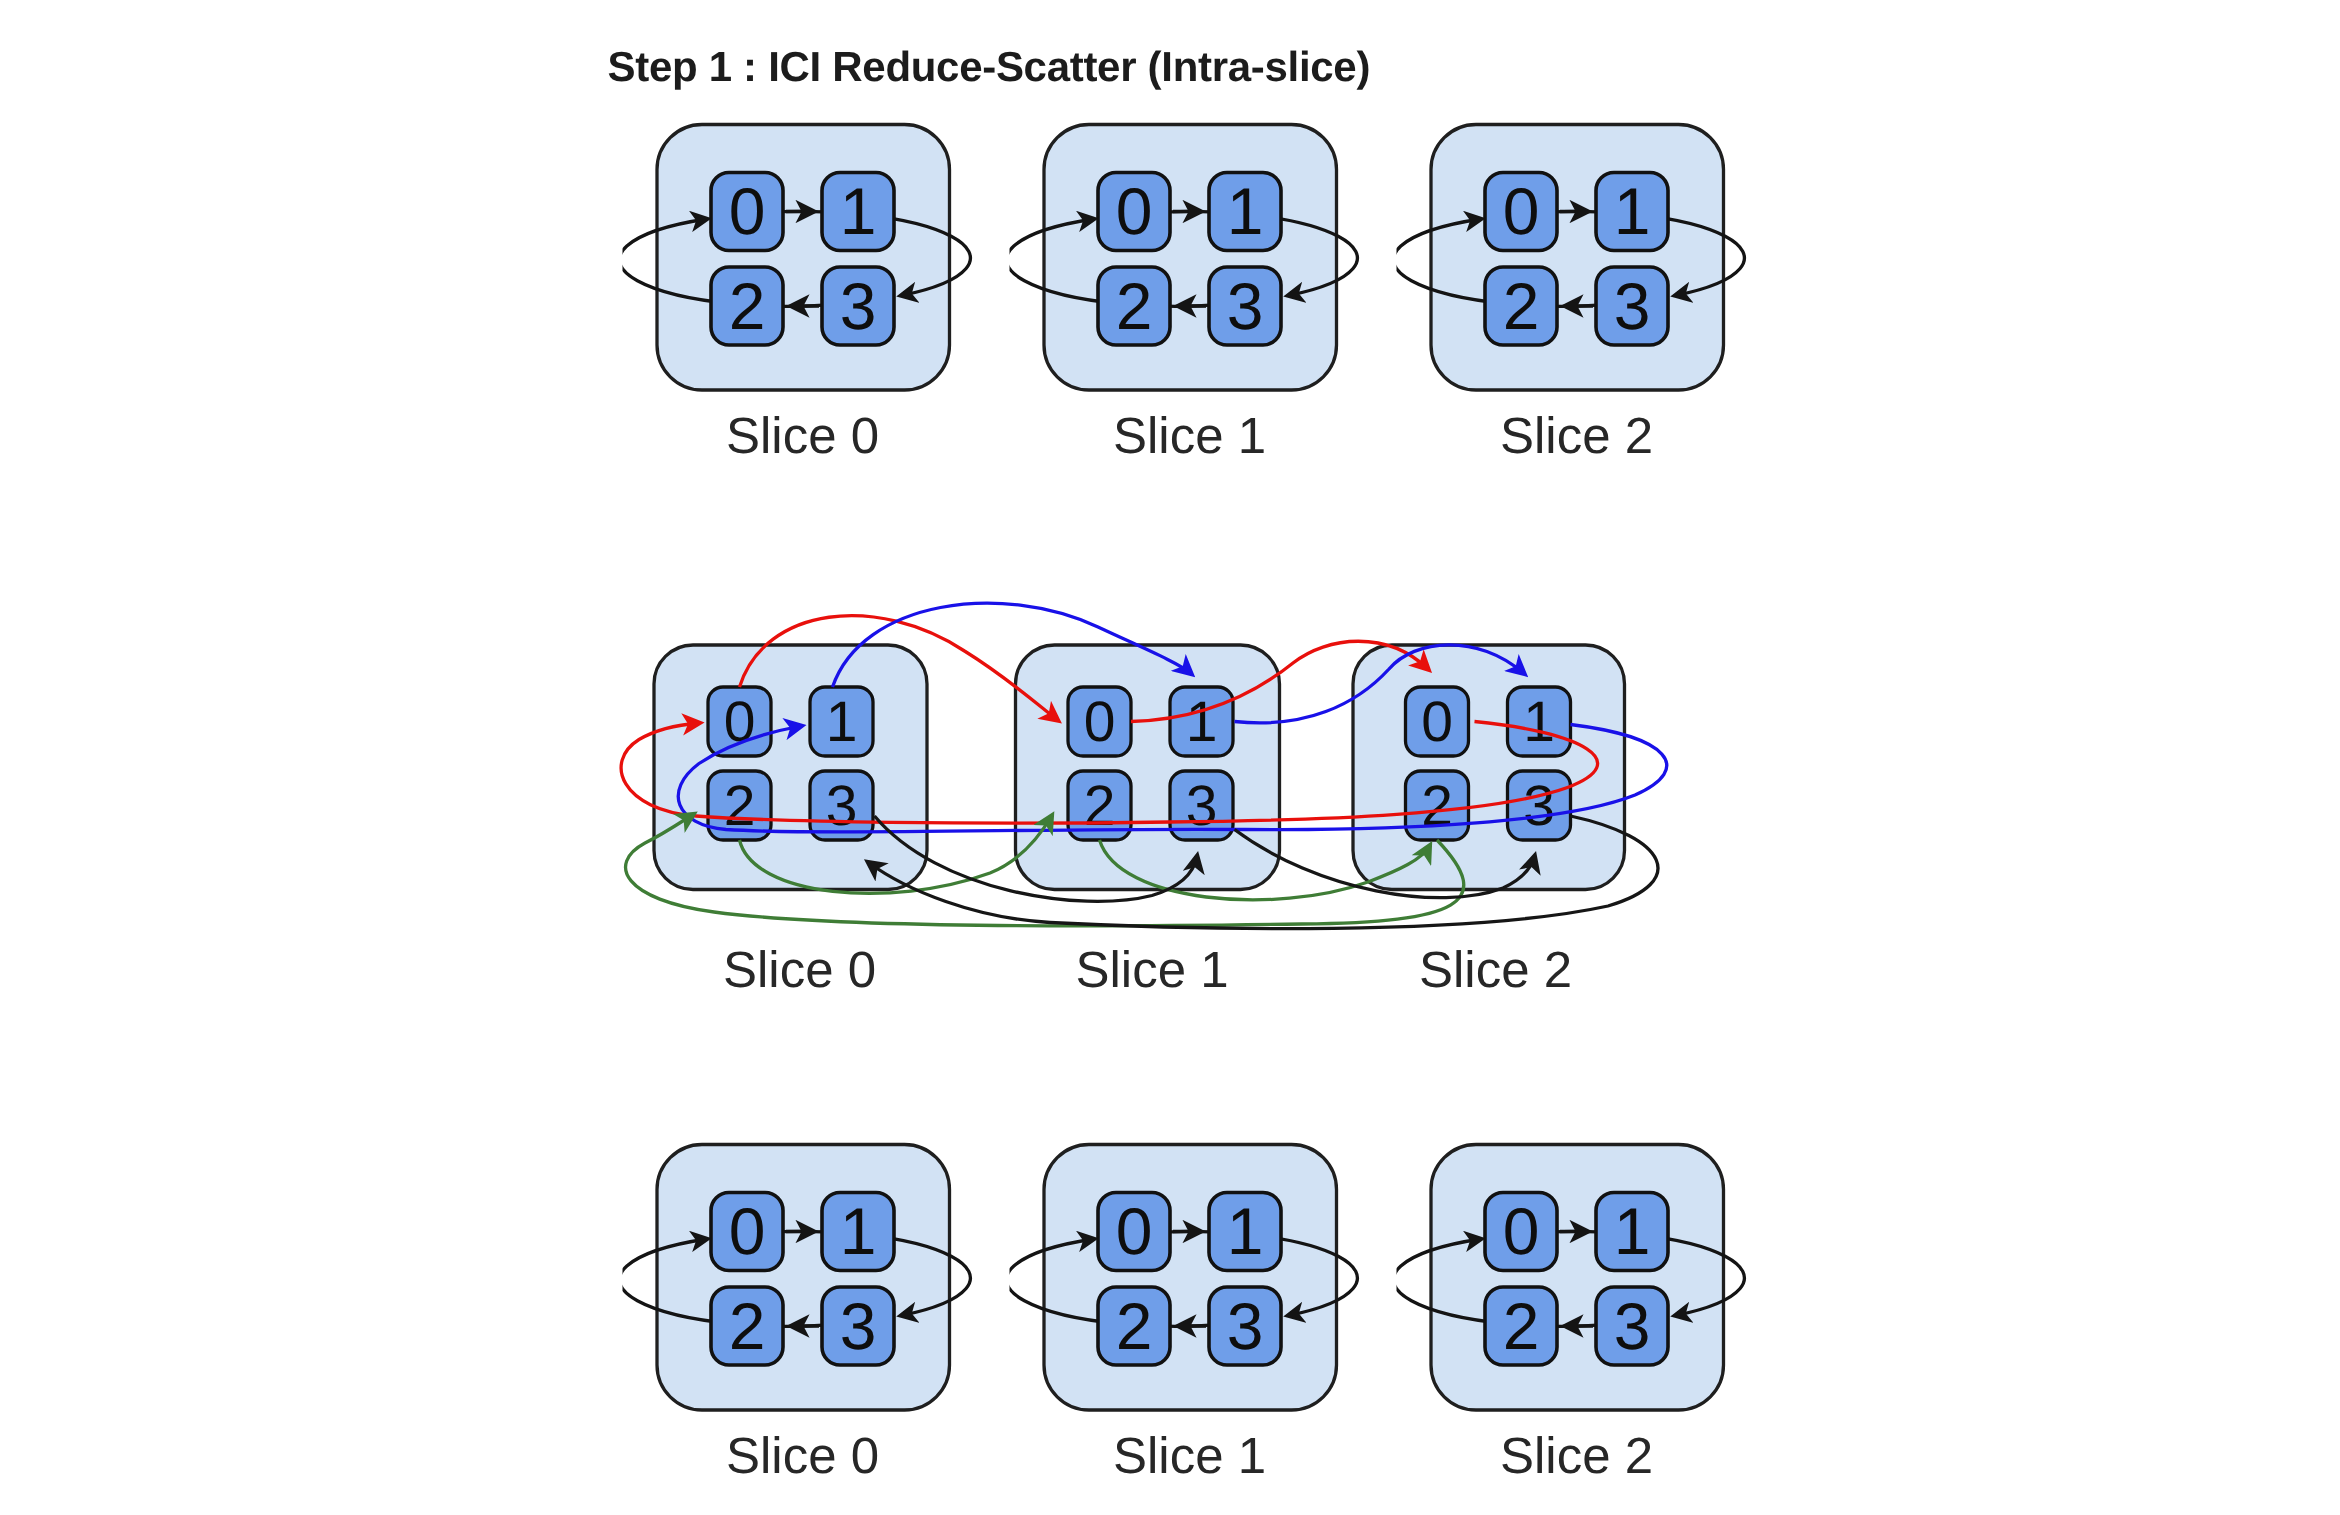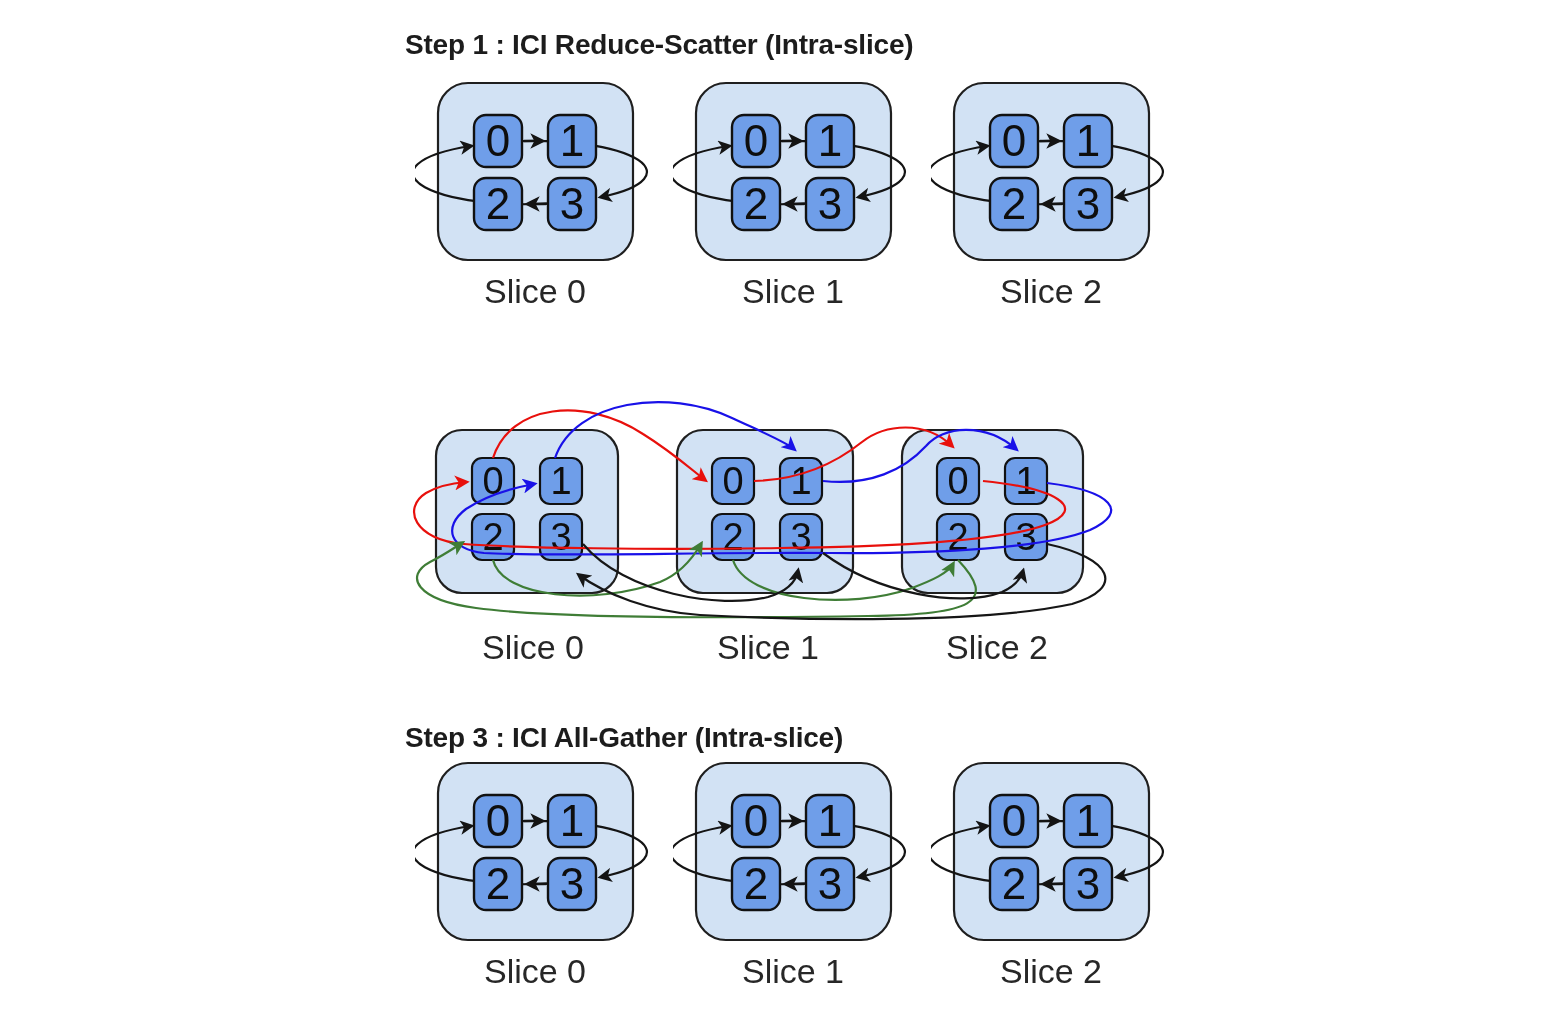--- a/index.html
+++ b/index.html
@@ -169,21 +169,20 @@
       <path marker-end="url(#ah-k2)" d="M 183 148 C 225 198, 320 213, 368 201 C 388 195, 396 185, 398 175"></path>
       <path marker-end="url(#ah-k2)" d="M 423 157 C 478 198, 560 212, 602 196 C 615 190, 621 182, 623 175"></path>
       <path marker-end="url(#ah-k2)" d="M 647 148 C 712 162, 726 192, 672 208 C 580 228, 400 224, 300 219 C 250 216, 205 198, 179 179"></path>
     </g>
   </svg>
 
   <div class="s2-label" style="left:533px">Slice 0</div>
   <div class="s2-label" style="left:768px">Slice 1</div>
   <div class="s2-label" style="left:997px">Slice 2</div>
 
-  <h2 class="step-title" style="left:405px;top:699px">Step 3 : ICI All-Gather (Intra-slice)</h2>
 
   <div class="fig-row" style="left:415px;top:760px">
     <div class="fig">
       <svg width="240" height="190" viewBox="0 0 240 190">
         <use href="#intra-slice"></use>
       </svg>
       <div class="slice-label">Slice 0</div>
     </div>
     <div class="fig">
       <svg width="240" height="190" viewBox="0 0 240 190">

